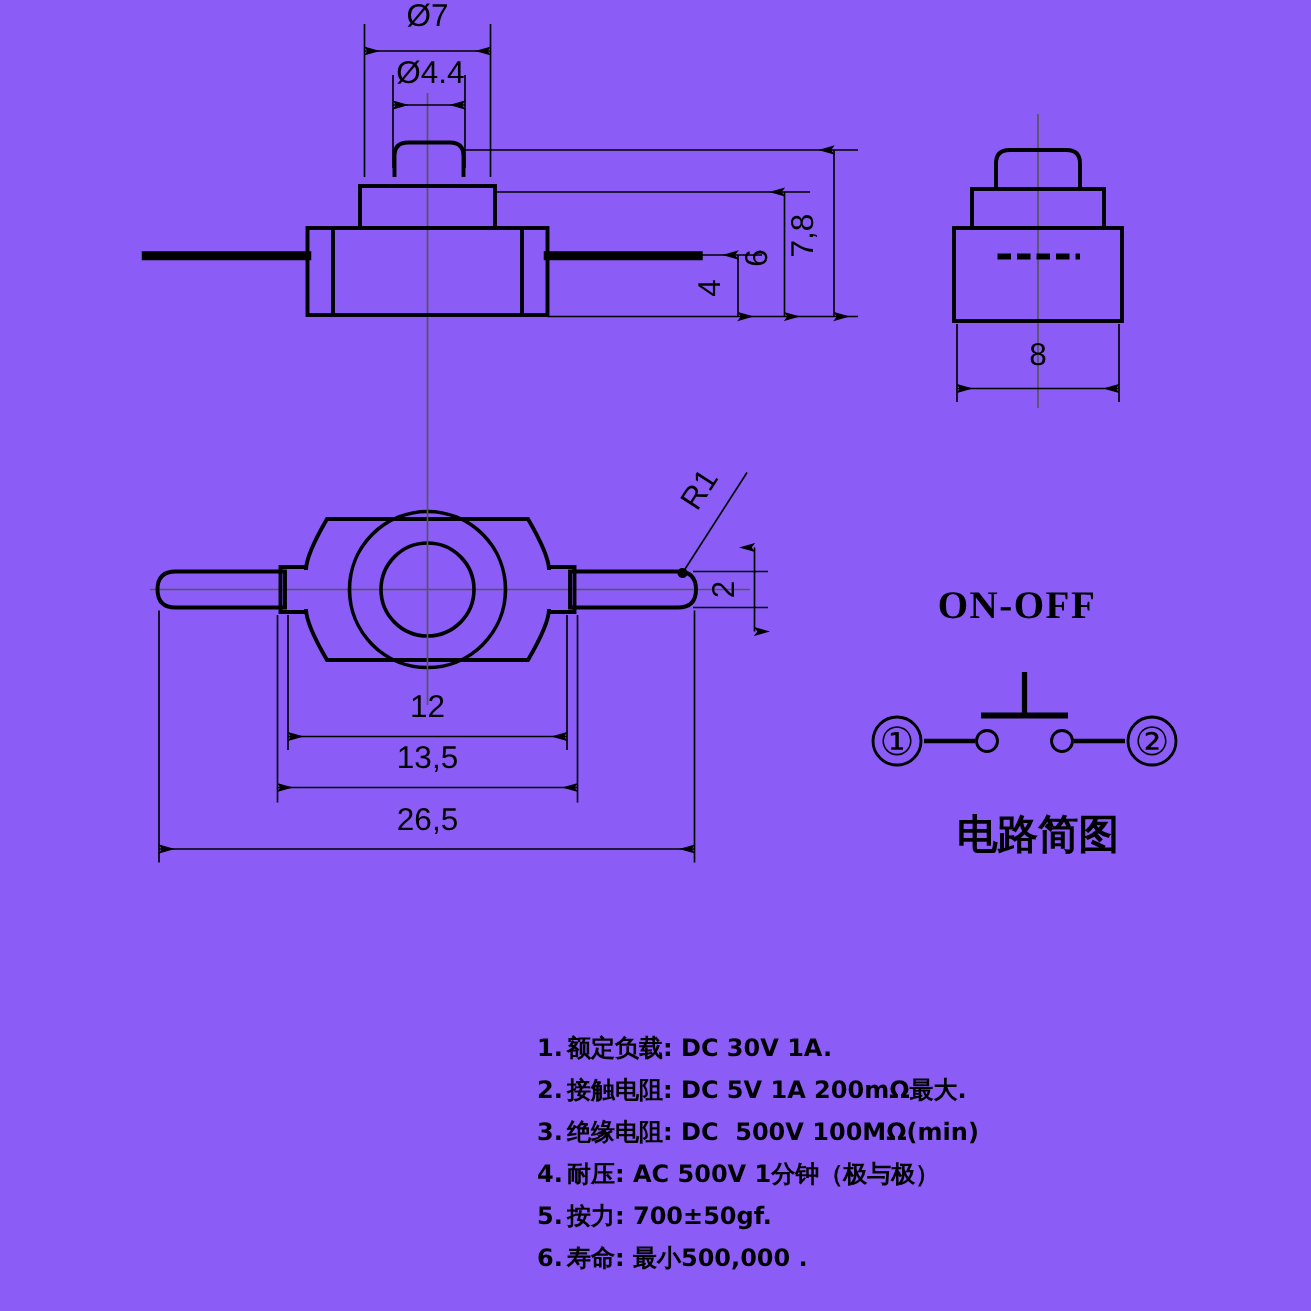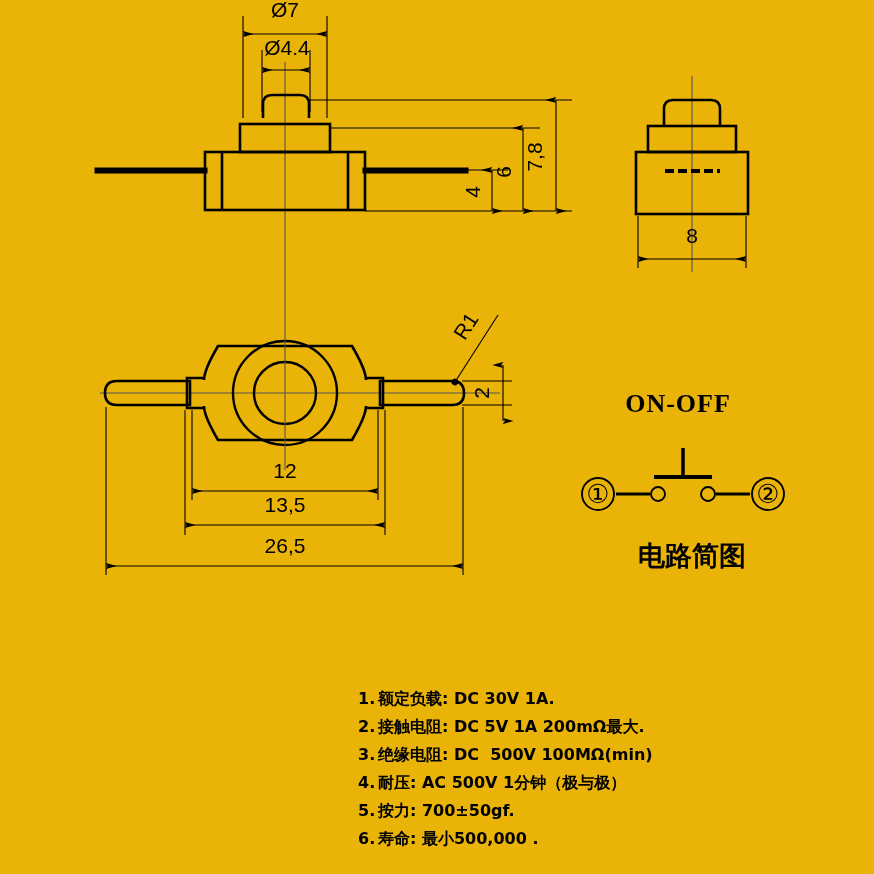--- a/index.html
+++ b/index.html
@@ -5,21 +5,21 @@
 <style>
   html, body {
     margin: 0;
     padding: 0;
     background: #ffffff;
   }
   #page {
     position: relative;
     width: 874px;
     height: 874px;
-    background: #eab308;
+    background: #8b5cf6;
     overflow: hidden;
     font-family: "Liberation Sans", "DejaVu Sans", sans-serif;
   }
   #drawing {
     position: absolute;
     left: 0;
     top: 0;
     width: 874px;
     height: 874px;
   }

